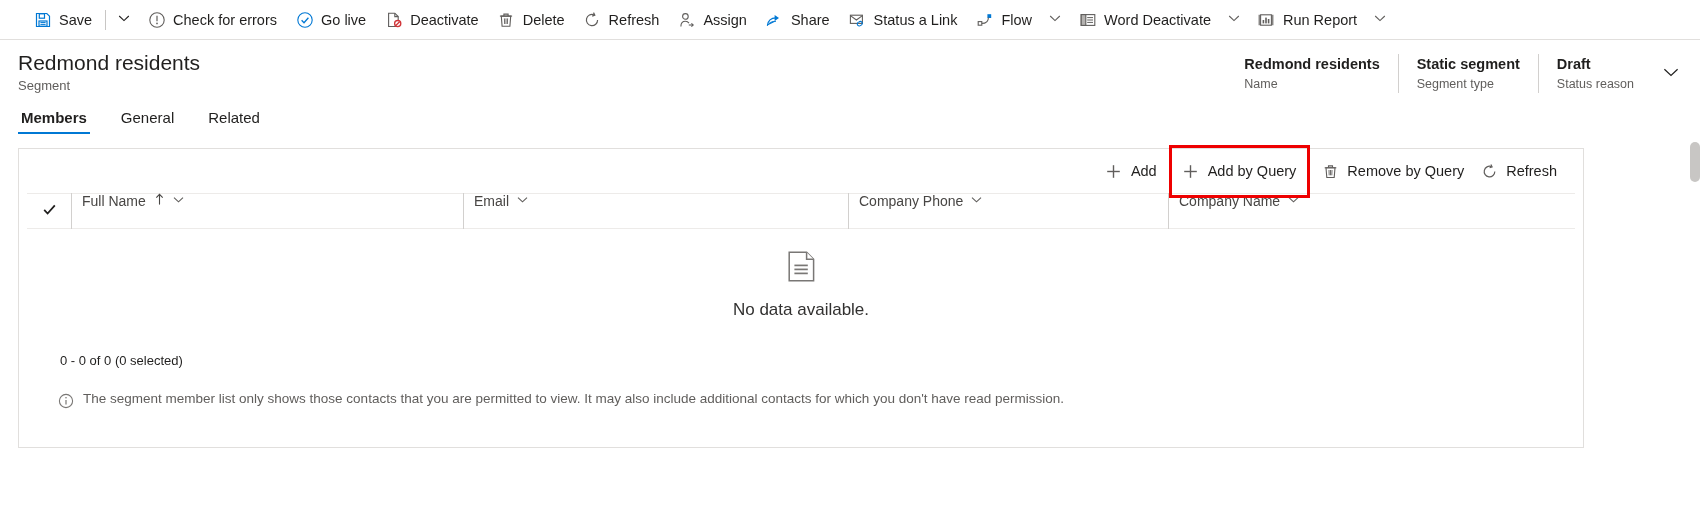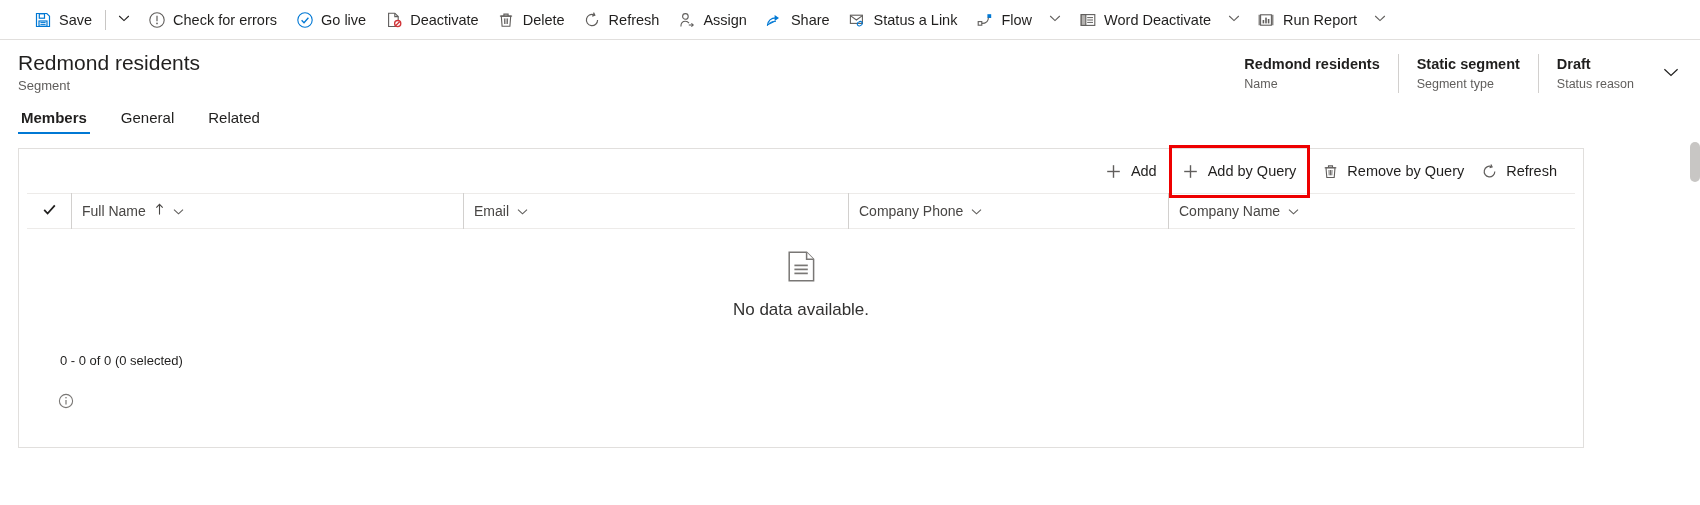--- a/index.html
+++ b/index.html
@@ -204,21 +204,21 @@
   .chk-cell {
     width: 44px;
     display: flex;
     align-items: center;
     justify-content: center;
     flex: none;
     cursor: pointer;
   }
   .col {
     display: flex;
-    align-items: center;
+    align-items: flex-start;
     height: 36px;
     border-left: 1px solid #d2d0ce;
     padding-left: 10px;
     font-size: 14px;
     color: #484644;
     cursor: pointer;
     white-space: nowrap;
     overflow: hidden;
   }
   .col .sortarrow { margin-left: 8px; font-size: 13px; color: #484644; }
@@ -623,17 +623,18 @@
     <div class="gridfooter">0 - 0 of 0 (0 selected)</div>
 
     <div class="gridnote">
       <span class="ic">
         <svg width="16" height="16" viewBox="0 0 16 16">
             <circle cx="8" cy="8" r="6.6" fill="none" stroke="#797775" stroke-width="1.1"></circle>
             <circle cx="8" cy="4.7" r="0.8" fill="#797775"></circle>
             <line x1="8" y1="7" x2="8" y2="11.6" stroke="#797775" stroke-width="1.2"></line>
           </svg>
       </span>
+      <span>The segment member list only shows those contacts that you are permitted to view. It may also include additional contacts for which you don't have read permission.</span>
     </div>
   </div>
 
   <div class="pagescroll"></div>
 </div>
 
 </body></html>

